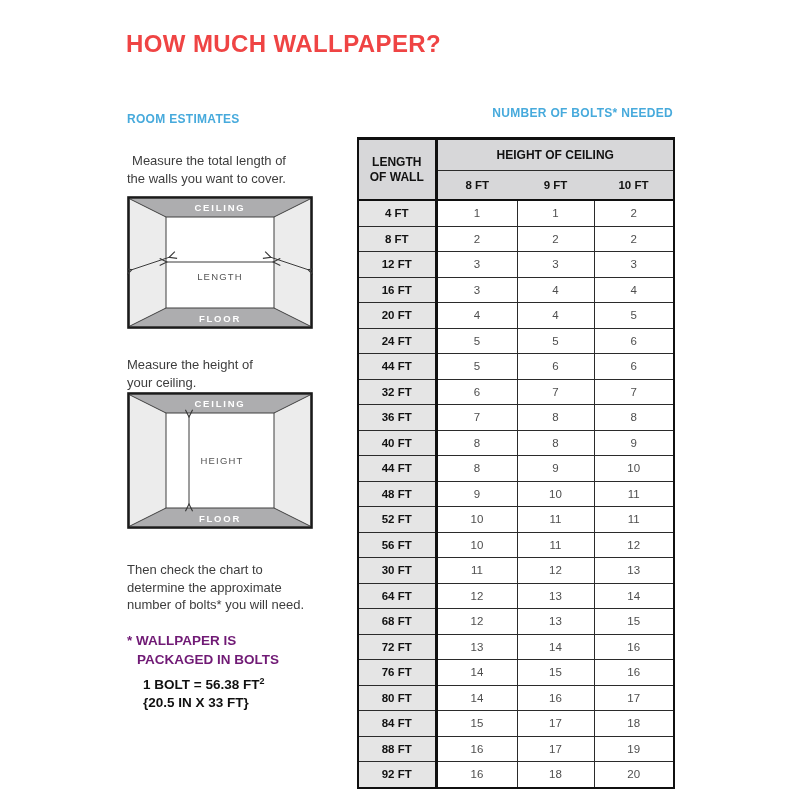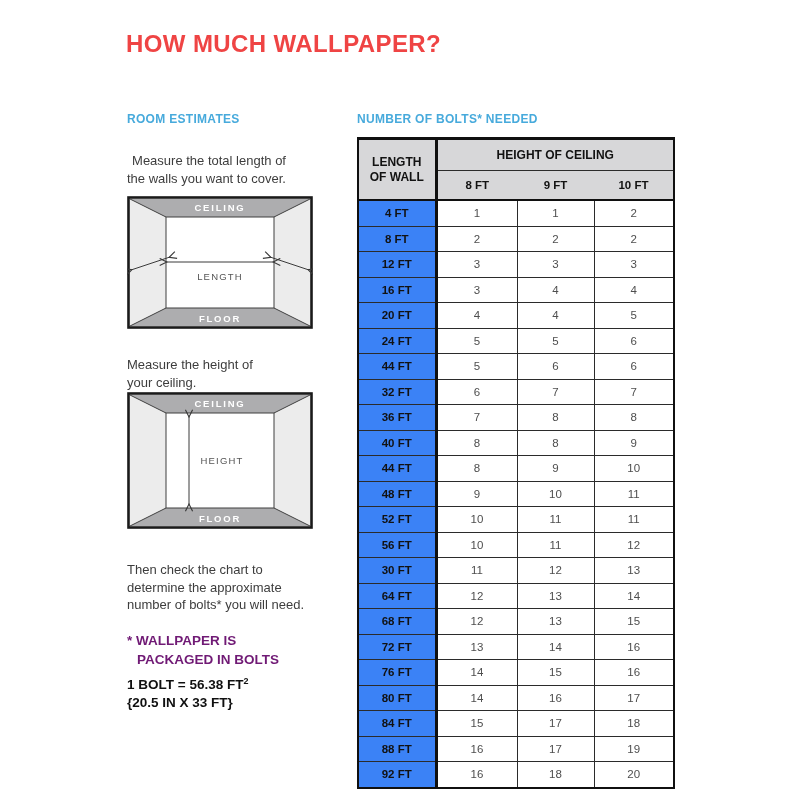--- a/index.html
+++ b/index.html
@@ -1,40 +1,40 @@
 <!DOCTYPE html>
 <html><head>
 <meta charset="utf-8">
 <style>
   html,body{margin:0;padding:0;background:#ffffff;}
   body{width:800px;height:800px;position:relative;font-family:"Liberation Sans",sans-serif;overflow:hidden;}
   .abs{position:absolute;}
   .page-title{left:126px;top:30px;font-size:24px;font-weight:bold;color:#ef4444;letter-spacing:0.4px;}
   .section-heading{font-size:12px;font-weight:bold;color:#47aadc;letter-spacing:0.3px;}
   #room-heading{left:127px;top:112px;}
-  #table-heading{left:357px;top:112px;width:316px;text-align:left;}
+  #table-heading{left:357px;top:106px;width:316px;text-align:right;}
   .para{left:127px;font-size:13px;color:#3d3d3d;line-height:17.5px;}
   #para1{top:152px;text-align:right;}
   #para2{top:356px;}
   #para3{top:544px;margin-top:17px;}
   .footnote{left:127px;top:631px;font-size:13.5px;font-weight:bold;color:#701a75;line-height:19px;}
   .footnote .indent{padding-left:10px;}
-  .boltinfo{left:127px;top:676px;font-size:13.5px;font-weight:bold;color:#101010;line-height:18px;}
+  .boltinfo{left:143px;top:676px;font-size:13.5px;font-weight:bold;color:#101010;line-height:18px;}
   .boltinfo sup{font-size:9px;vertical-align:super;line-height:0;}
   #diagram1{left:127px;top:196px;}
   #diagram2{left:127px;top:392px;}
   
   #tbl{position:absolute;left:357px;top:137px;border-collapse:collapse;table-layout:fixed;
        border:2px solid #101010;border-top:3px solid #101010;}
   #tbl td{border:1px solid #2b2b2b;text-align:center;vertical-align:middle;padding:0;}
   #tbl .hdr{background:#d7d7d9;font-weight:bold;color:#121212;}
   #tbl .col1hdr{border-right:3px solid #101010;border-bottom:2px solid #101010;font-size:12px;line-height:14.5px;}
   #tbl .grouphdr{font-size:12px;height:30px;}
   #tbl .subhdr{font-size:11.5px;height:28px;border-left:0;border-right:0;border-bottom:2px solid #101010;}
-  #tbl .rowlabel{background:#3b82f6;font-weight:bold;font-size:11.5px;color:#121212;
+  #tbl .rowlabel{background:#e5e5e5;font-weight:bold;font-size:11.5px;color:#121212;
        border-right:3px solid #101010;height:24.5px;}
   #tbl .val{font-size:11.5px;color:#4e4e4e;background:#ffffff;height:24.5px;}
   svg text{font-family:"Liberation Sans",sans-serif;}
   .band-label{font-size:9.5px;font-weight:600;fill:#ffffff;letter-spacing:1.8px;}
   .dim-label{font-size:9.5px;fill:#555555;letter-spacing:1.2px;}
 </style>
 </head>
 <body>
 
 <div class="abs page-title">HOW MUCH WALLPAPER?</div>

